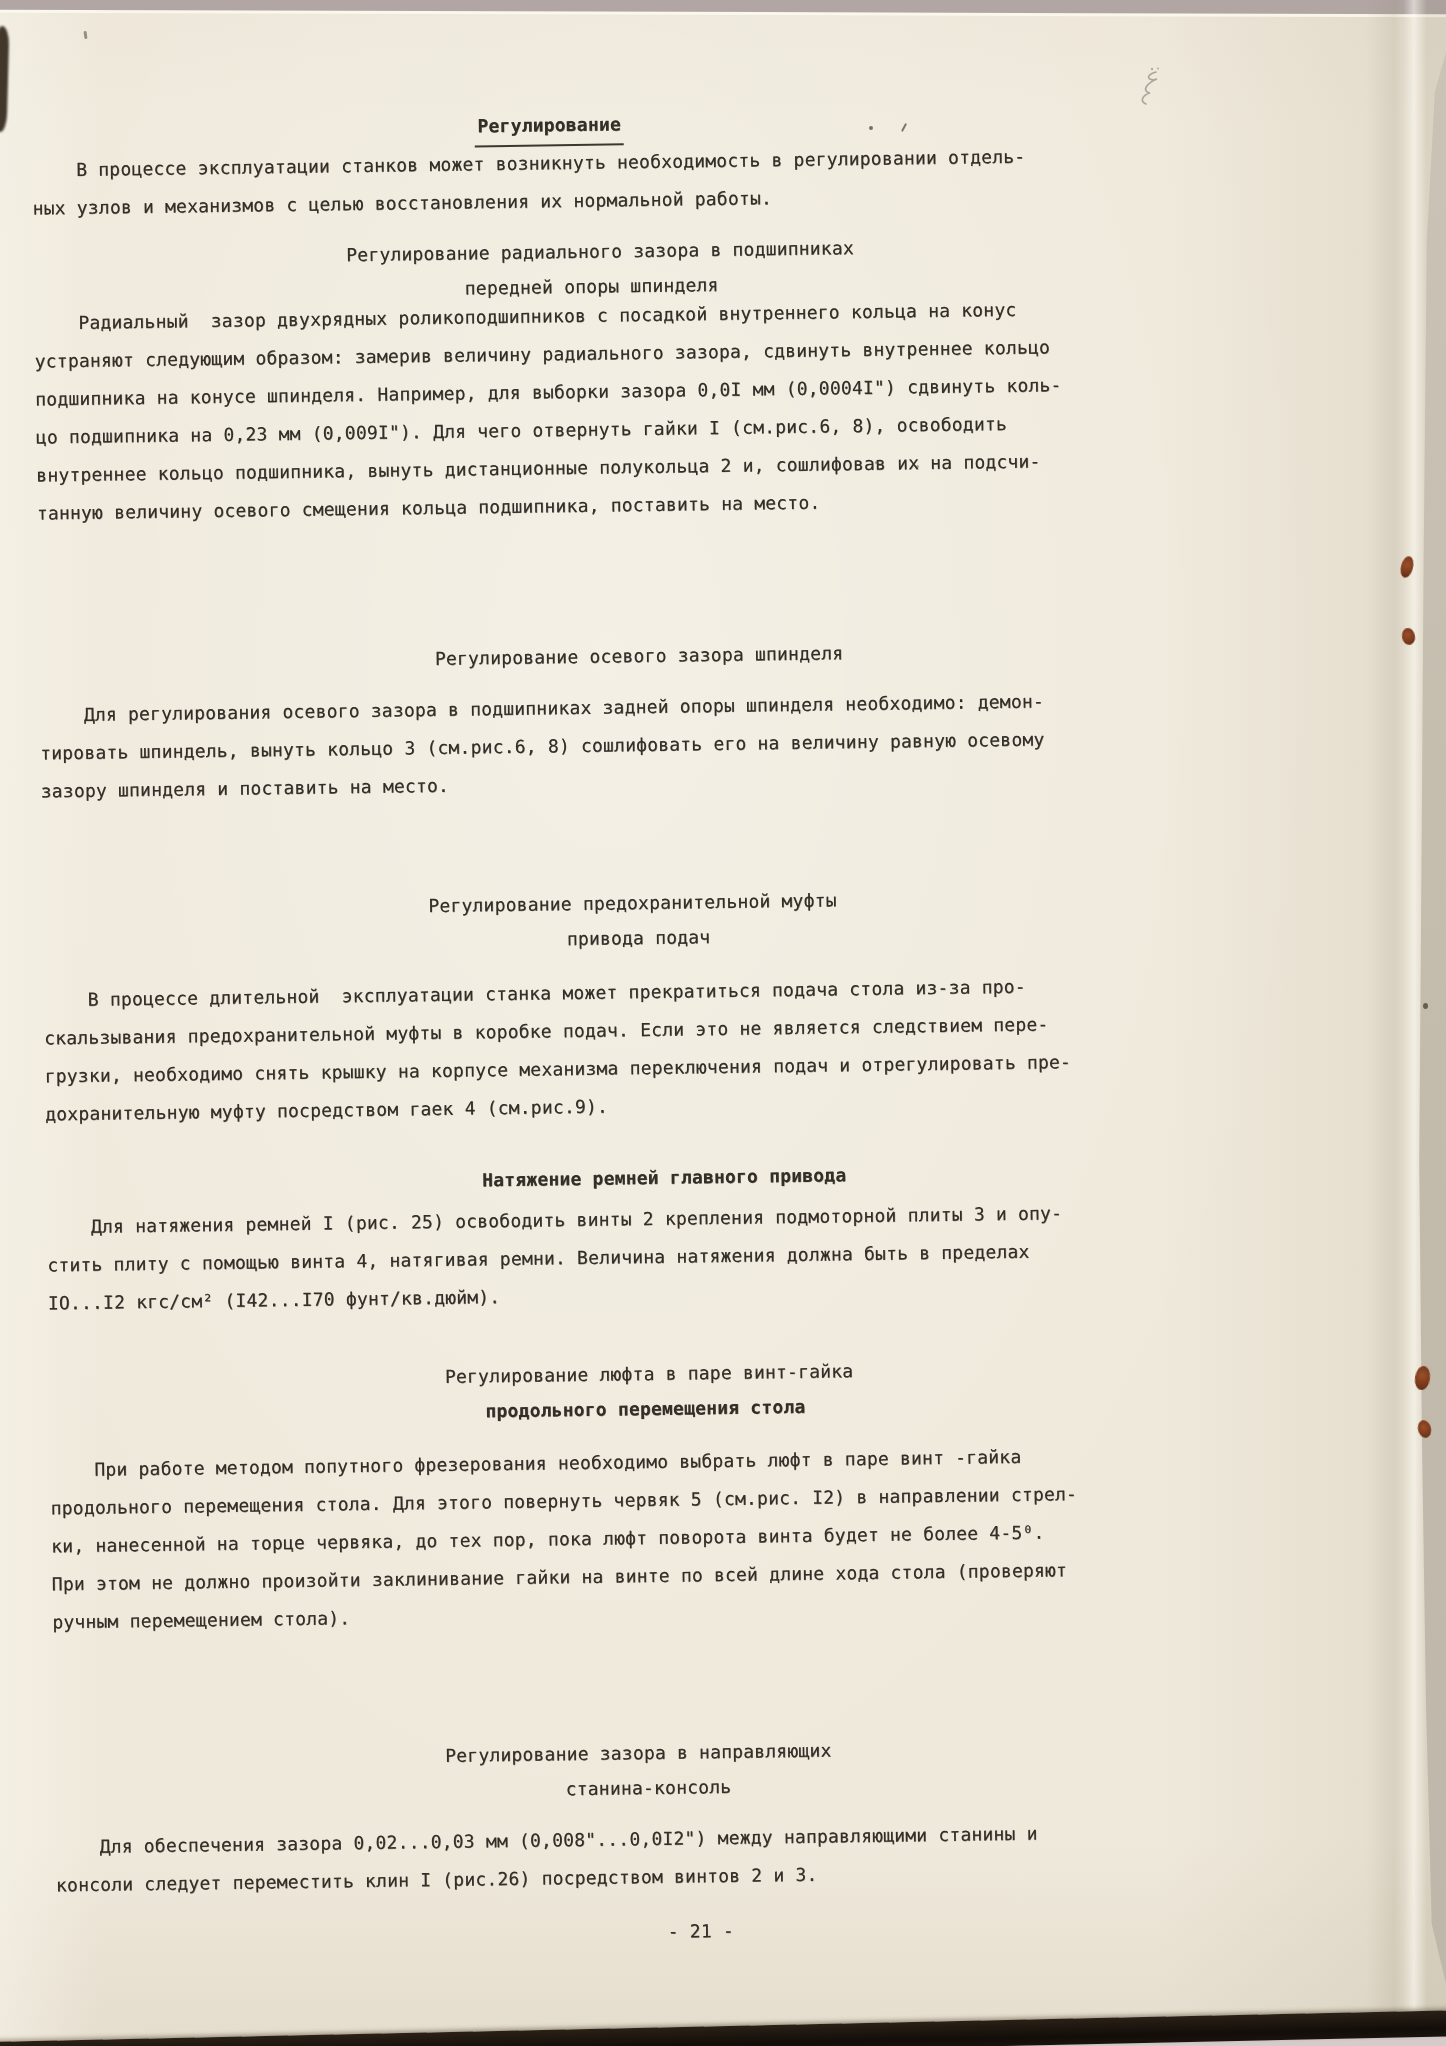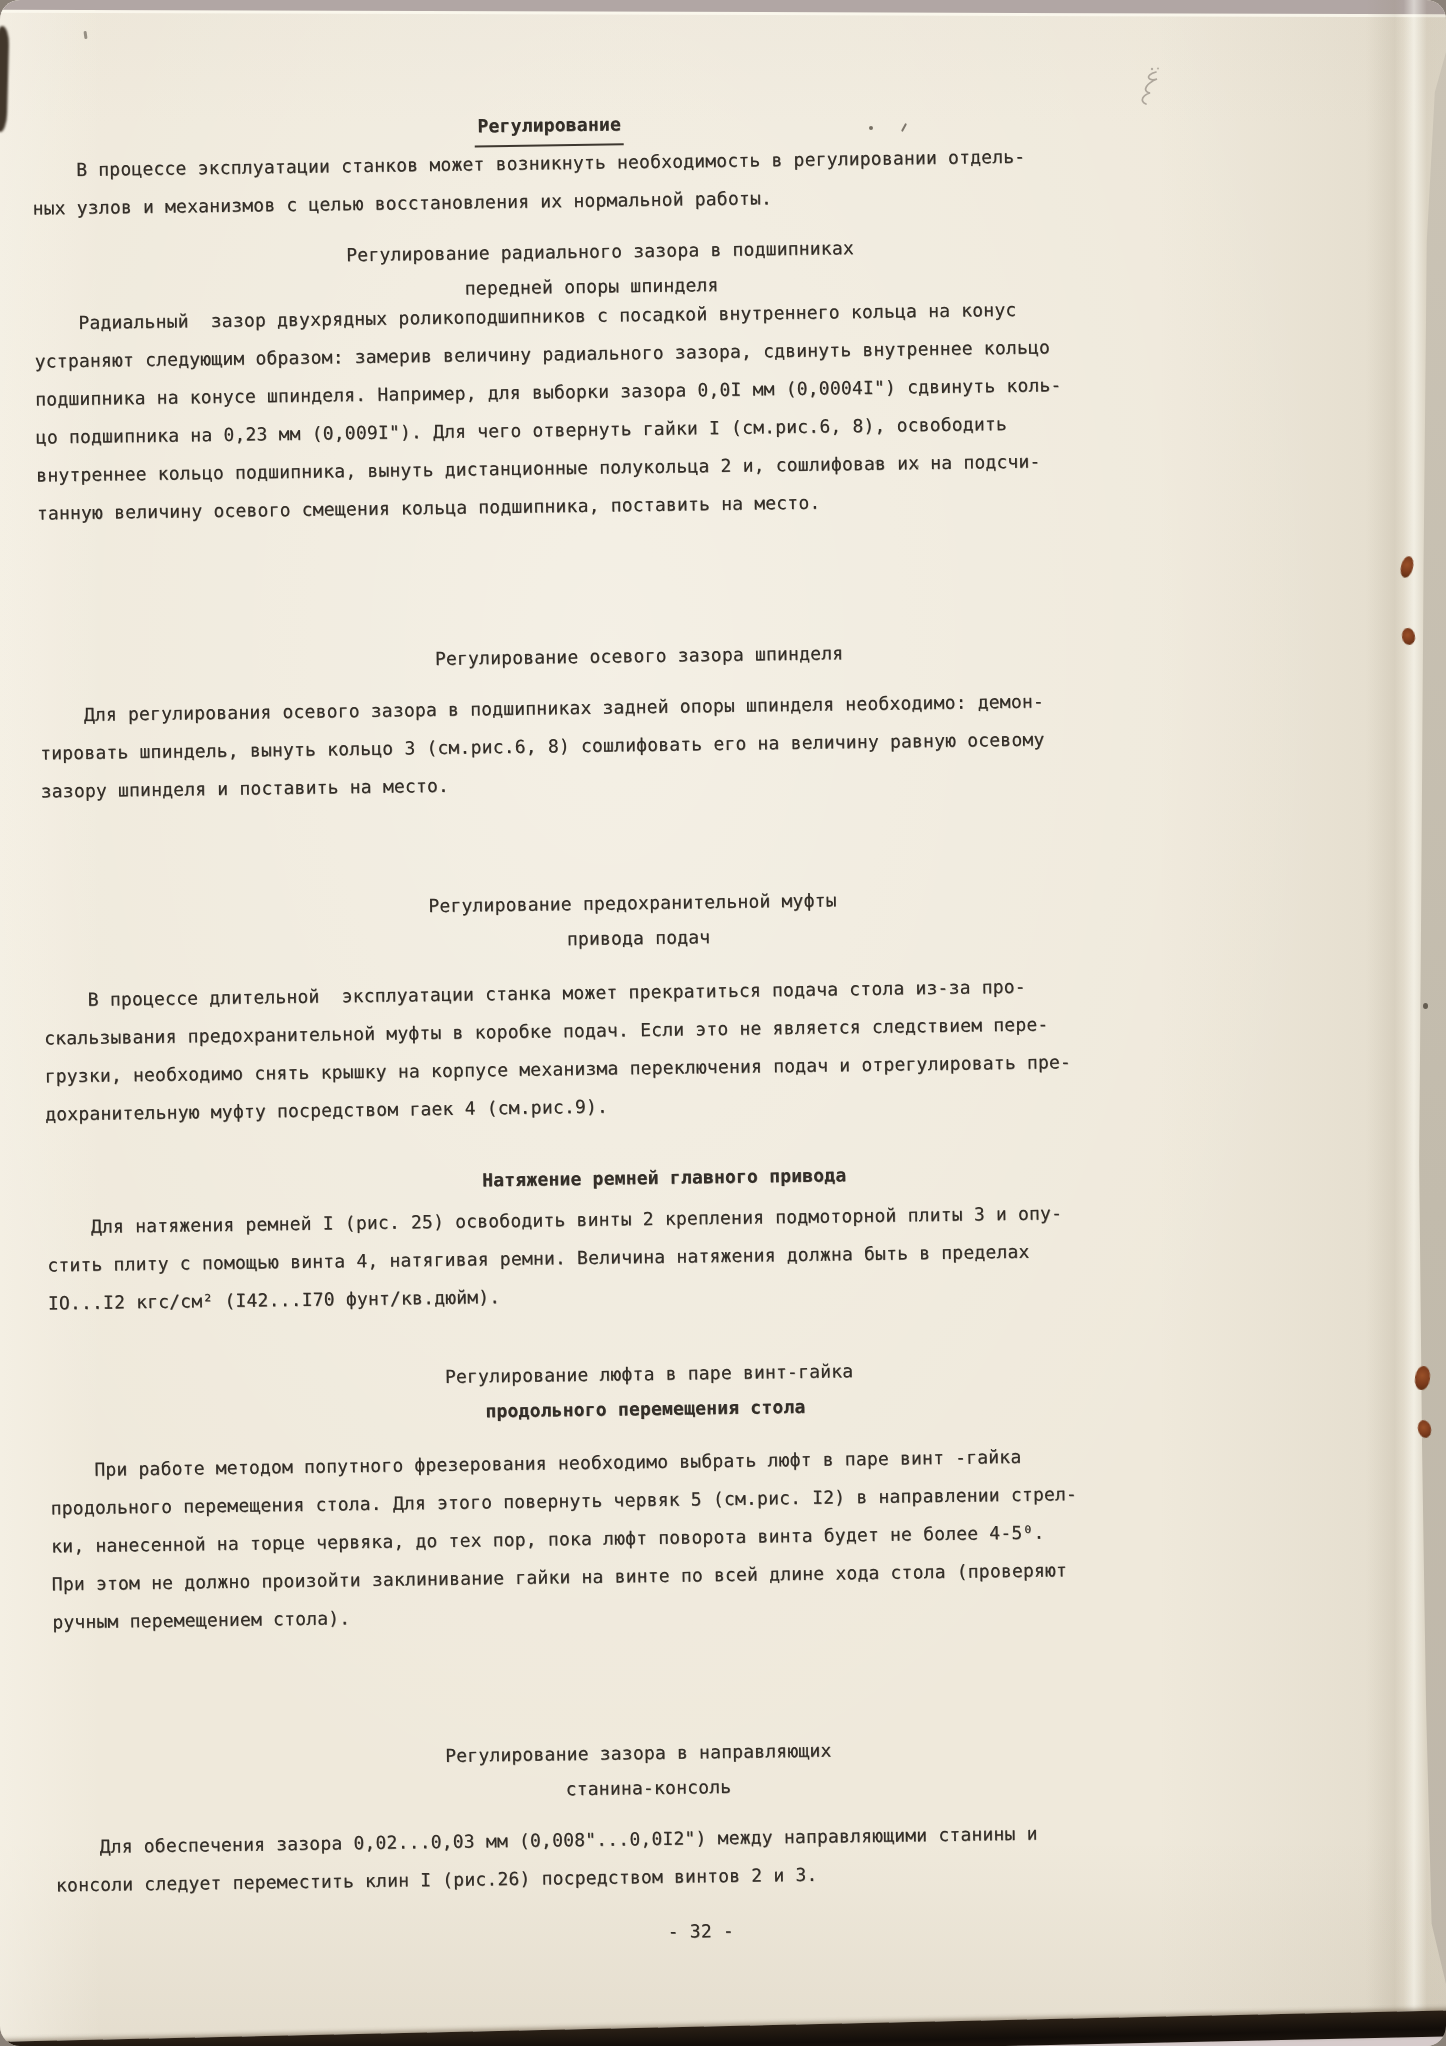--- a/index.html
+++ b/index.html
@@ -1,20 +1,19 @@
 <!DOCTYPE html>
 <html><head>
 <meta charset="utf-8">
 <style>
   html,body{margin:0;padding:0;background:#8a8178;}
   .page{
     position:relative;width:1446px;height:2046px;overflow:hidden;
     background:#efe9db;
     font-family:"DejaVu Sans Mono",monospace;
-    border-radius:20px;
   }
   .texture{
     position:absolute;inset:0;pointer-events:none;
     background:
       radial-gradient(ellipse at 42% 32%, rgba(255,255,252,0.30), rgba(255,255,252,0) 62%),
       linear-gradient(90deg, rgba(248,244,234,0.55) 0%, rgba(0,0,0,0) 7%, rgba(0,0,0,0) 80%, rgba(140,126,100,0.10) 96%),
       linear-gradient(180deg, rgba(233,226,212,0.45) 0%, rgba(0,0,0,0) 6%, rgba(0,0,0,0) 90%, rgba(150,135,110,0.12) 100%);
   }
   
   .content{
@@ -96,21 +95,21 @@
 продольного перемещения стола. Для этого повернуть червяк 5 (см.рис. I2) в направлении стрел-
 ки, нанесенной на торце червяка, до тех пор, пока люфт поворота винта будет не более 4-5⁰.
 При этом не должно произойти заклинивание гайки на винте по всей длине хода стола (проверяют
 ручным перемещением стола).</div>
 
     <div class="hline" style="left:435px;top:1734px;">Регулирование зазора в направляющих</div>
     <div class="hline" style="left:555px;top:1769px;">станина-консоль</div>
     <div class="para" style="left:44px;top:1819px;">    Для обеспечения зазора 0,02...0,03 мм (0,008"...0,0I2") между направляющими станины и
 консоли следует переместить клин I (рис.26) посредством винтов 2 и 3.</div>
 
-    <div class="pagenum" style="left:655px;top:1912px;">- 32 -</div>
+    <div class="pagenum" style="left:655px;top:1912px;">- 21 -</div>
   </div>
 
   <div class="pencil-mark">
     <svg width="44" height="48" viewBox="0 0 44 48">
       <path d="M28 6 C 16 9, 20 16, 29 13 C 19 17, 13 25, 22 27 C 15 29, 11 35, 18 38" stroke="rgba(98,90,82,0.55)" fill="none" stroke-width="1.7" stroke-linecap="round"></path>
       <circle cx="24" cy="3" r="1.2" fill="rgba(98,90,82,0.5)"></circle>
       <circle cx="30" cy="2.5" r="1.1" fill="rgba(98,90,82,0.45)"></circle>
     </svg>
   </div>
   <div class="speck s2"></div>

